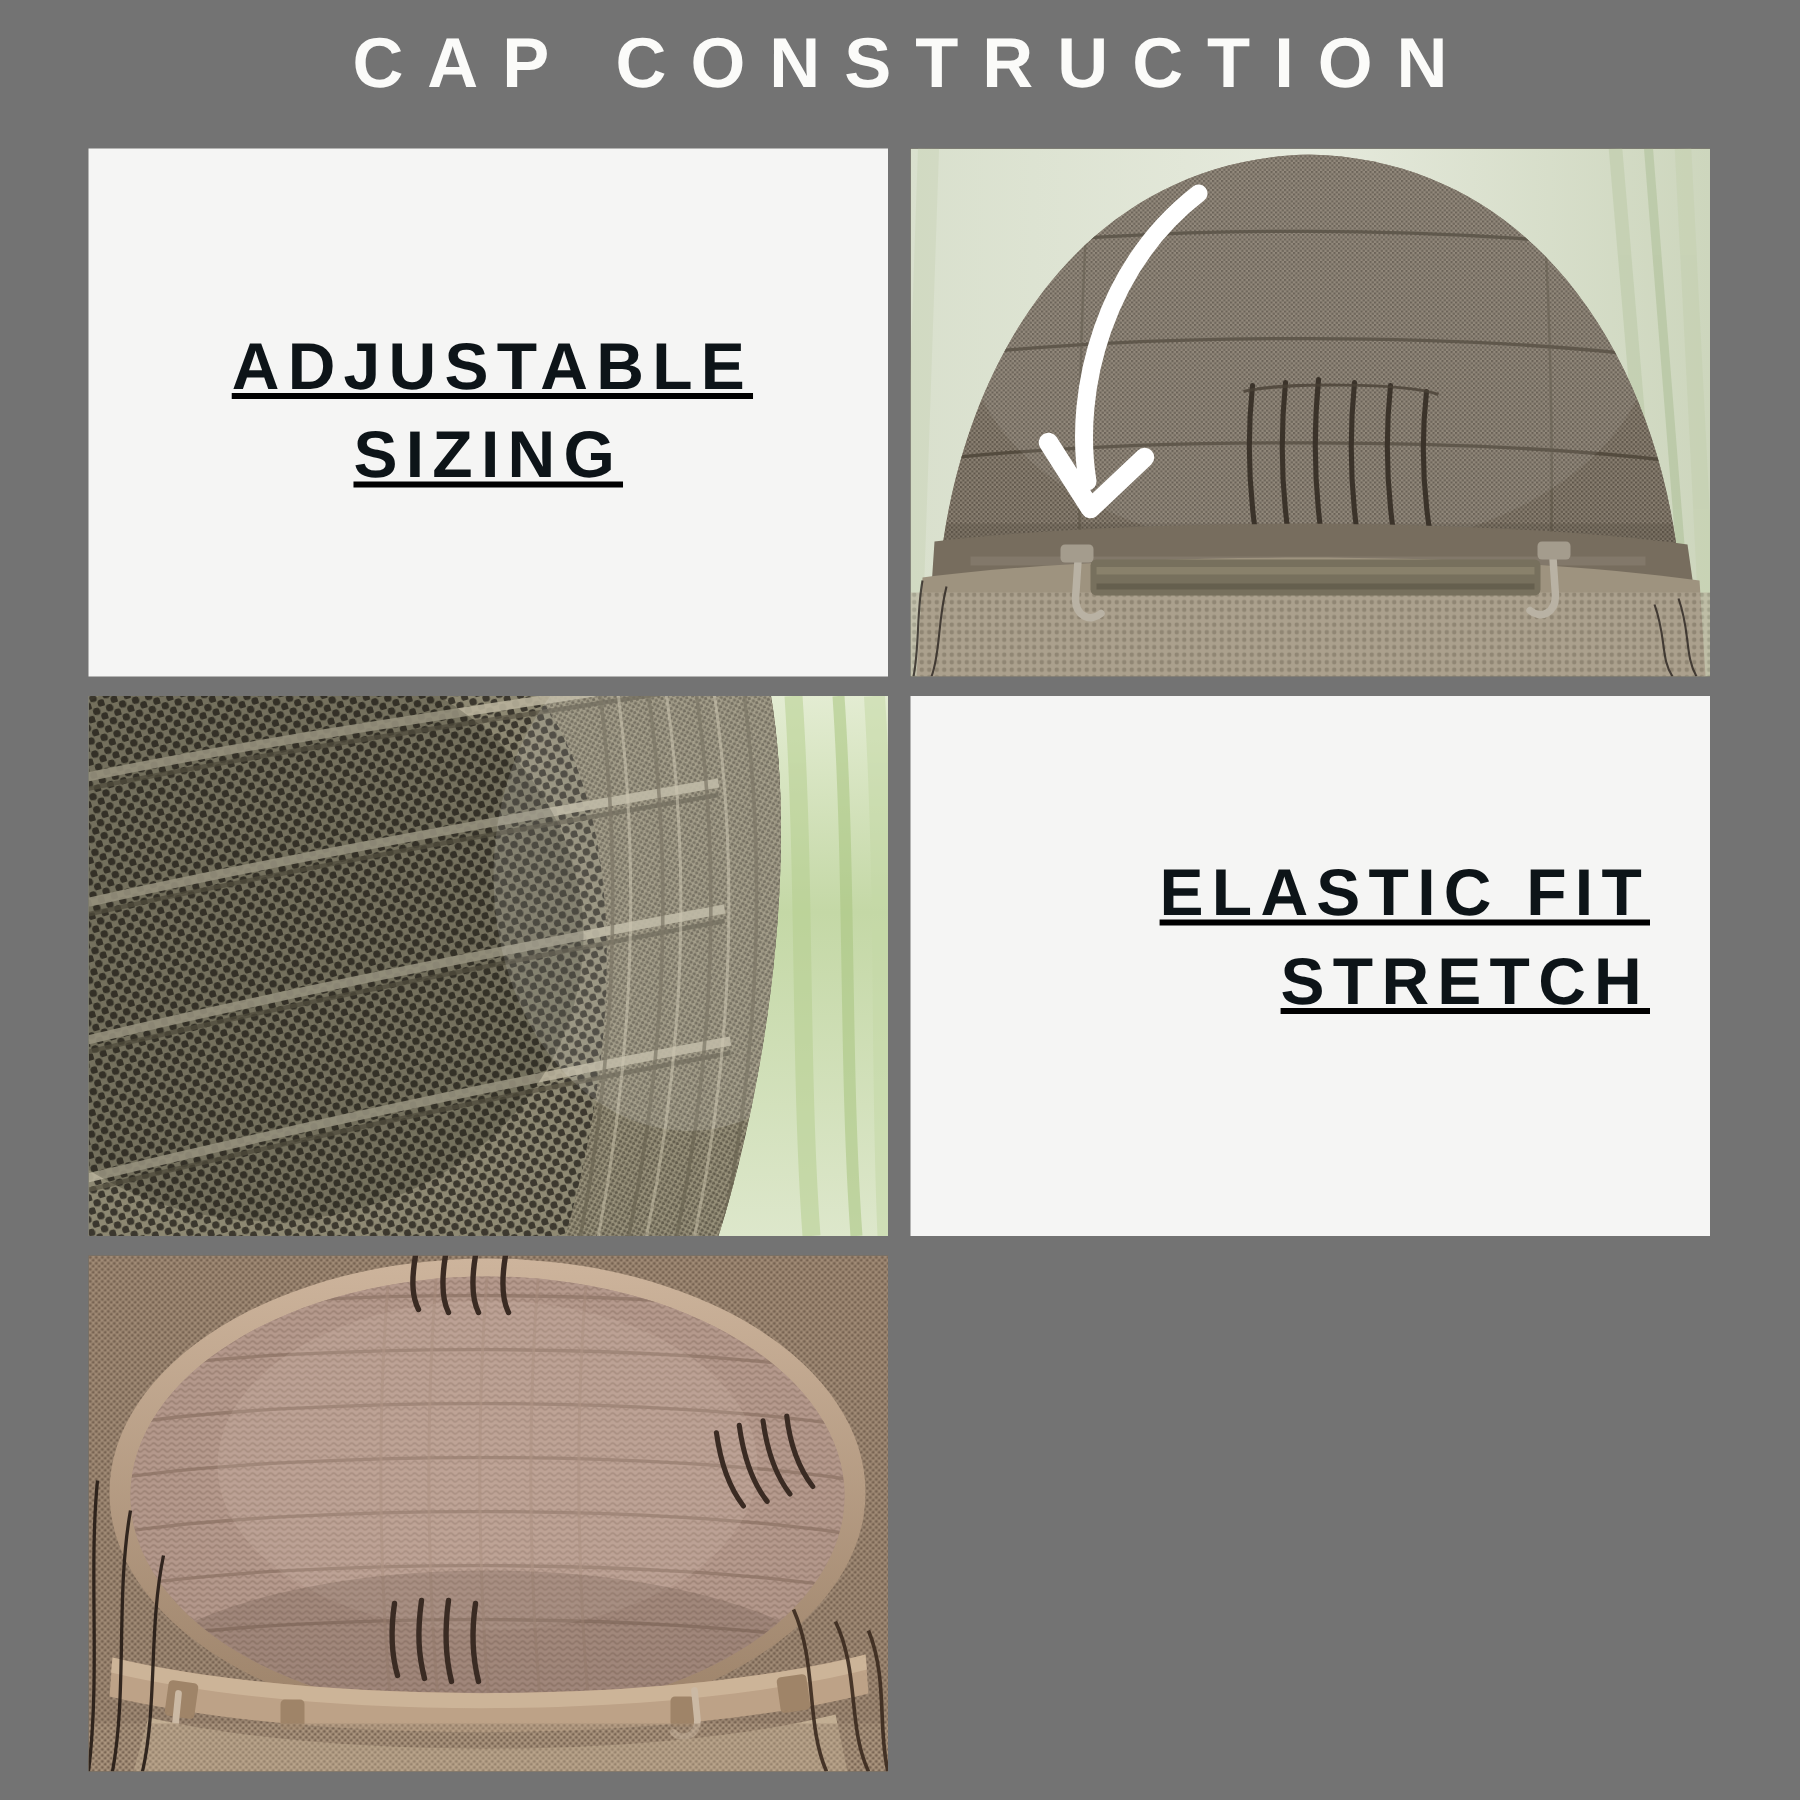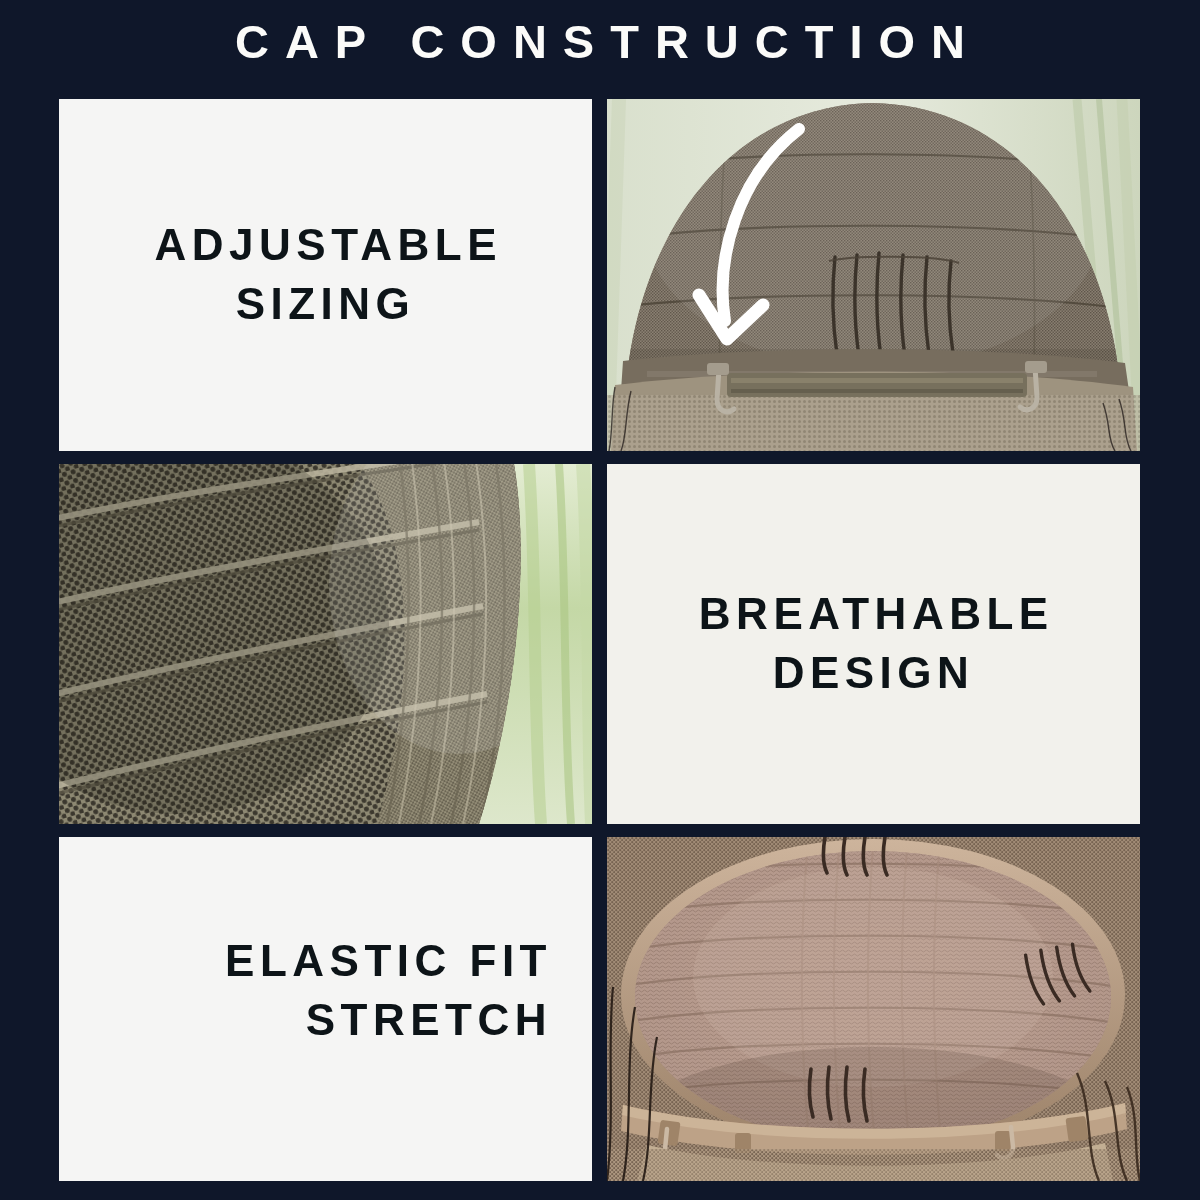--- a/index.html
+++ b/index.html
@@ -9,21 +9,21 @@
     height: 1200px;
     background: #000000;
     overflow: hidden;
     font-family: "Liberation Sans", sans-serif;
   }
 
   .infographic {
     position: relative;
     width: 1200px;
     height: 1200px;
-    background: #0f172a;
+    background: #737373;
   }
 
   
   .header-title {
     position: absolute;
     left: 0;
     top: 18px;
     width: 1200px;
     text-align: center;
     color: #fbfbf9;
@@ -45,20 +45,21 @@
     display: grid;
     grid-template-columns: 533px 533px;
     grid-template-rows: 352px 360px 344px;
     column-gap: 15px;
     row-gap: 13px;
   }
 
   .cell {
     position: relative;
     overflow: hidden;
+    text-decoration: underline;
   }
 
   
   .text-cell {
     display: flex;
     align-items: center;
     justify-content: center;
     padding: 0 40px;
   }
   .text-cell.bg-cool  { background: #f5f5f4; }
@@ -268,23 +269,20 @@
             <path d="M384,-10 C402,110 398,240 370,370"></path>
             <path d="M416,-10 C434,110 430,240 402,370"></path>
           </g>
 
           <ellipse cx="120" cy="160" rx="210" ry="190" fill="#1d1a13" opacity="0.22"></ellipse>
           <ellipse cx="400" cy="120" rx="130" ry="170" fill="#ffffff" opacity="0.12"></ellipse>
         </g>
       </svg>
     </div>
 
-    <div class="cell text-cell bg-warm">
-      <div class="feature-label">BREATHABLE DESIGN</div>
-    </div>
 
     <div class="cell text-cell bg-cool raise">
       <div class="feature-label">ELASTIC FIT STRETCH</div>
     </div>
 
     <div class="cell photo">
       <svg class="photo-svg" viewBox="0 0 533 344" preserveAspectRatio="none">
         <defs>
           <radialGradient id="interiorGrad" cx="0.5" cy="0.45" r="0.72">
             <stop offset="0%" stop-color="#c3a79a"></stop>

